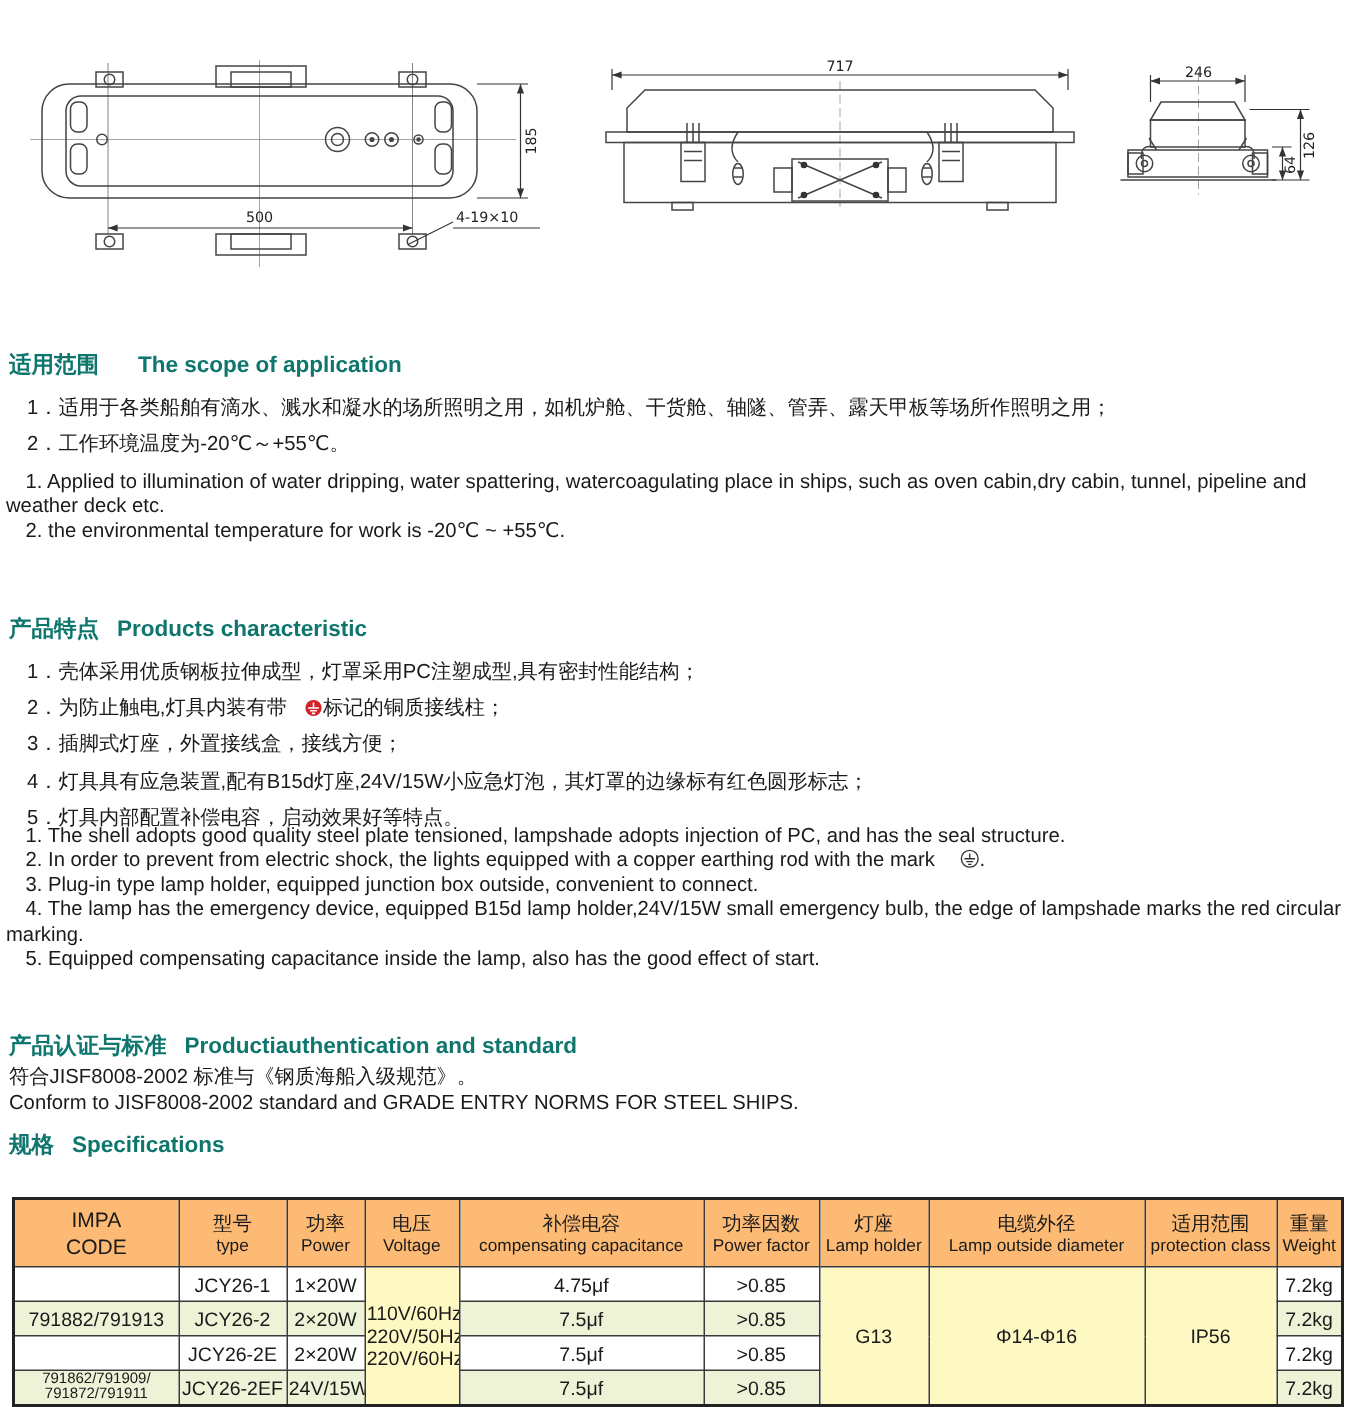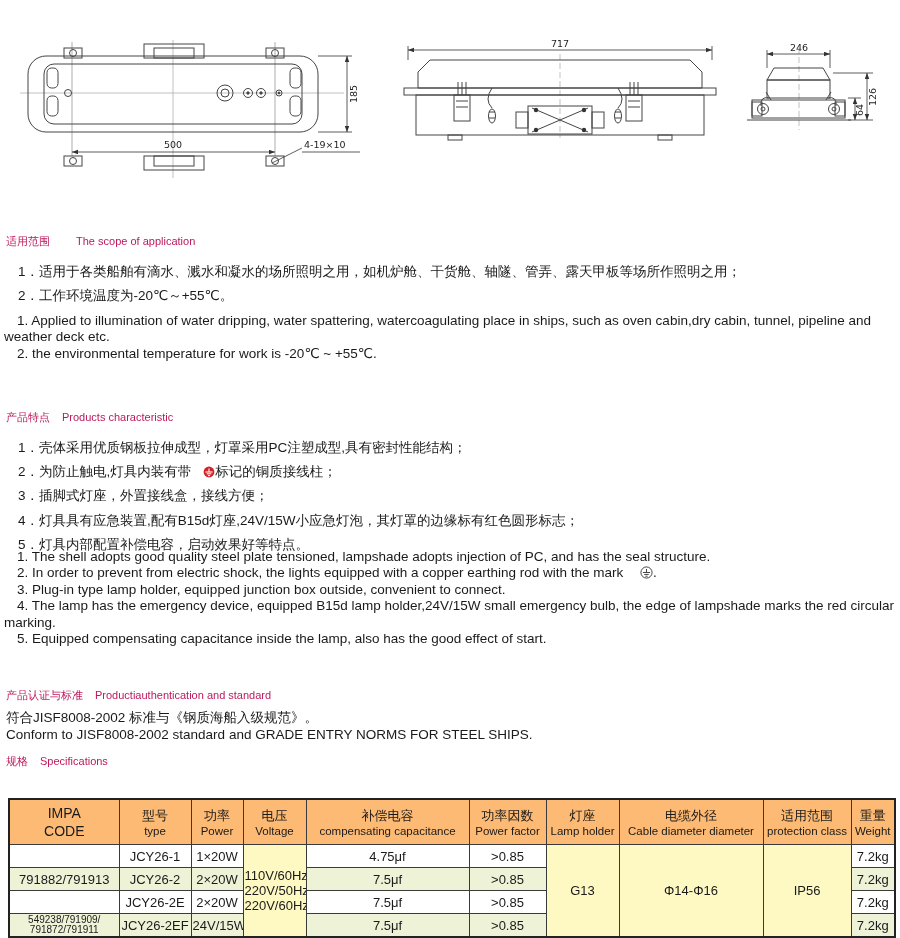--- a/index.html
+++ b/index.html
@@ -3,21 +3,21 @@
 <meta charset="utf-8">
 <style>
   html,body{margin:0;padding:0;}
   body{
     width:900px;height:938px;position:relative;background:#ffffff;
     font-family:"Liberation Sans","DejaVu Sans",sans-serif;color:#1a1a1a;
     overflow:hidden;
   }
   svg text{font-family:"DejaVu Sans",sans-serif;fill:#222;}
   .draw{position:absolute;}
-  .sec-head{position:absolute;left:6px;font-weight:normal;font-size:11px;color:#be185d;white-space:nowrap;}
+  .sec-head{position:absolute;left:6px;font-weight:bold;font-size:15px;color:#0f766e;white-space:nowrap;}
   .sec-head .zh{margin-right:26px;}
   .sec-head.tight .zh{margin-right:12px;}
   .zh-block{position:absolute;left:6px;width:892px;font-size:13.5px;line-height:24px;}
   .zh-block p{margin:0;text-indent:12px;white-space:nowrap;}
   .en-block{position:absolute;left:4px;width:894px;font-size:13.5px;line-height:16.4px;}
   .en-block p{margin:0;text-indent:13px;}
   .mark-red,.mark-blk{display:inline-block;vertical-align:-2px;line-height:0;}
   
   #spec-table{position:absolute;left:8px;top:798px;border-collapse:collapse;table-layout:fixed;width:886px;border:2px solid #222;}
   #spec-table th,#spec-table td{border:1px solid #3a3a3a;text-align:center;vertical-align:middle;padding:0 1px;overflow:hidden;}
@@ -278,21 +278,21 @@
     <th>
           <div class="l1">功率因数</div>
           <div class="l2">Power factor</div>
         </th>
     <th>
           <div class="l1">灯座</div>
           <div class="l2">Lamp holder</div>
         </th>
     <th>
           <div class="l1">电缆外径</div>
-          <div class="l2">Cable diameter diameter</div>
+          <div class="l2">Lamp outside diameter</div>
         </th>
     <th>
           <div class="l1">适用范围</div>
           <div class="l2">protection class</div>
         </th>
     <th>
           <div class="l1">重量</div>
           <div class="l2">Weight</div>
         </th>
   </tr>
@@ -323,21 +323,21 @@
   <tr>
     <td></td>
     <td>JCY26-2E</td>
     <td>2×20W</td>
     <td>7.5μf</td>
     <td>&gt;0.85</td>
     <td>7.2kg</td>
   </tr>
   <tr class="alt">
     <td>
-      <div class="impa-small">549238/791909/</div>
+      <div class="impa-small">791862/791909/</div>
       <div class="impa-small">791872/791911</div>
     </td>
     <td>JCY26-2EF</td>
     <td>24V/15W</td>
     <td>7.5μf</td>
     <td>&gt;0.85</td>
     <td>7.2kg</td>
   </tr>
 </tbody>
   </table>

